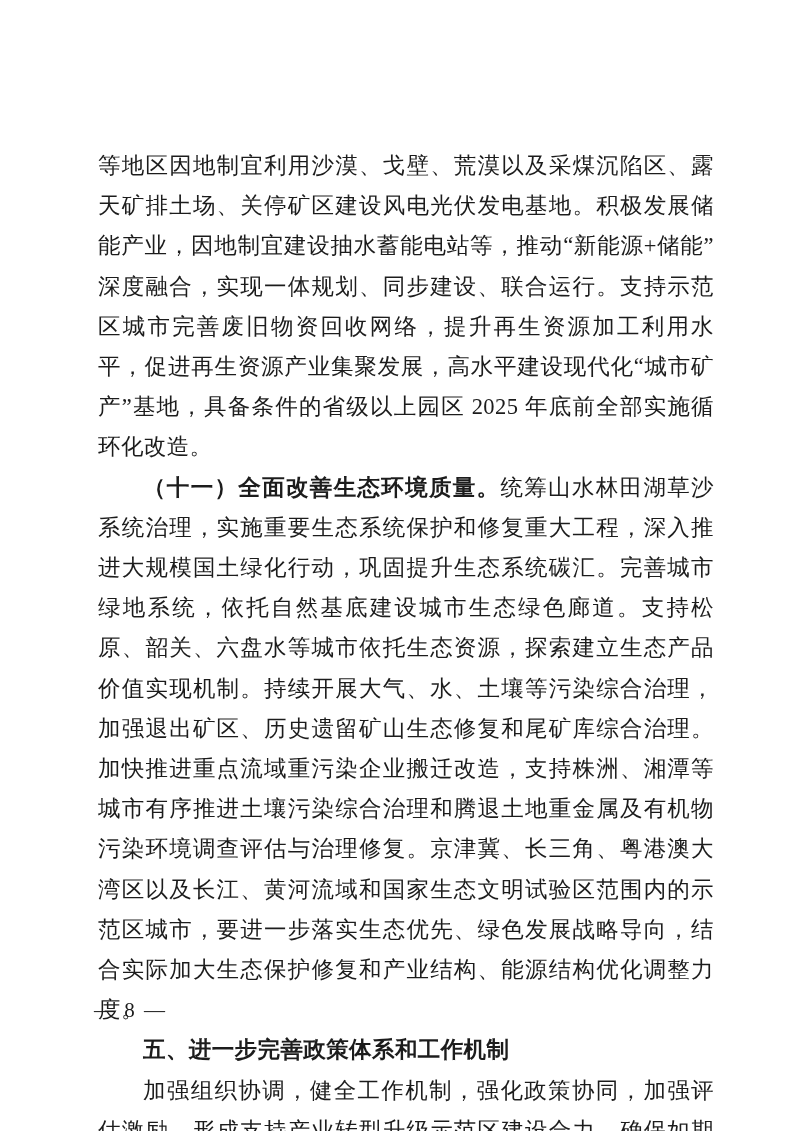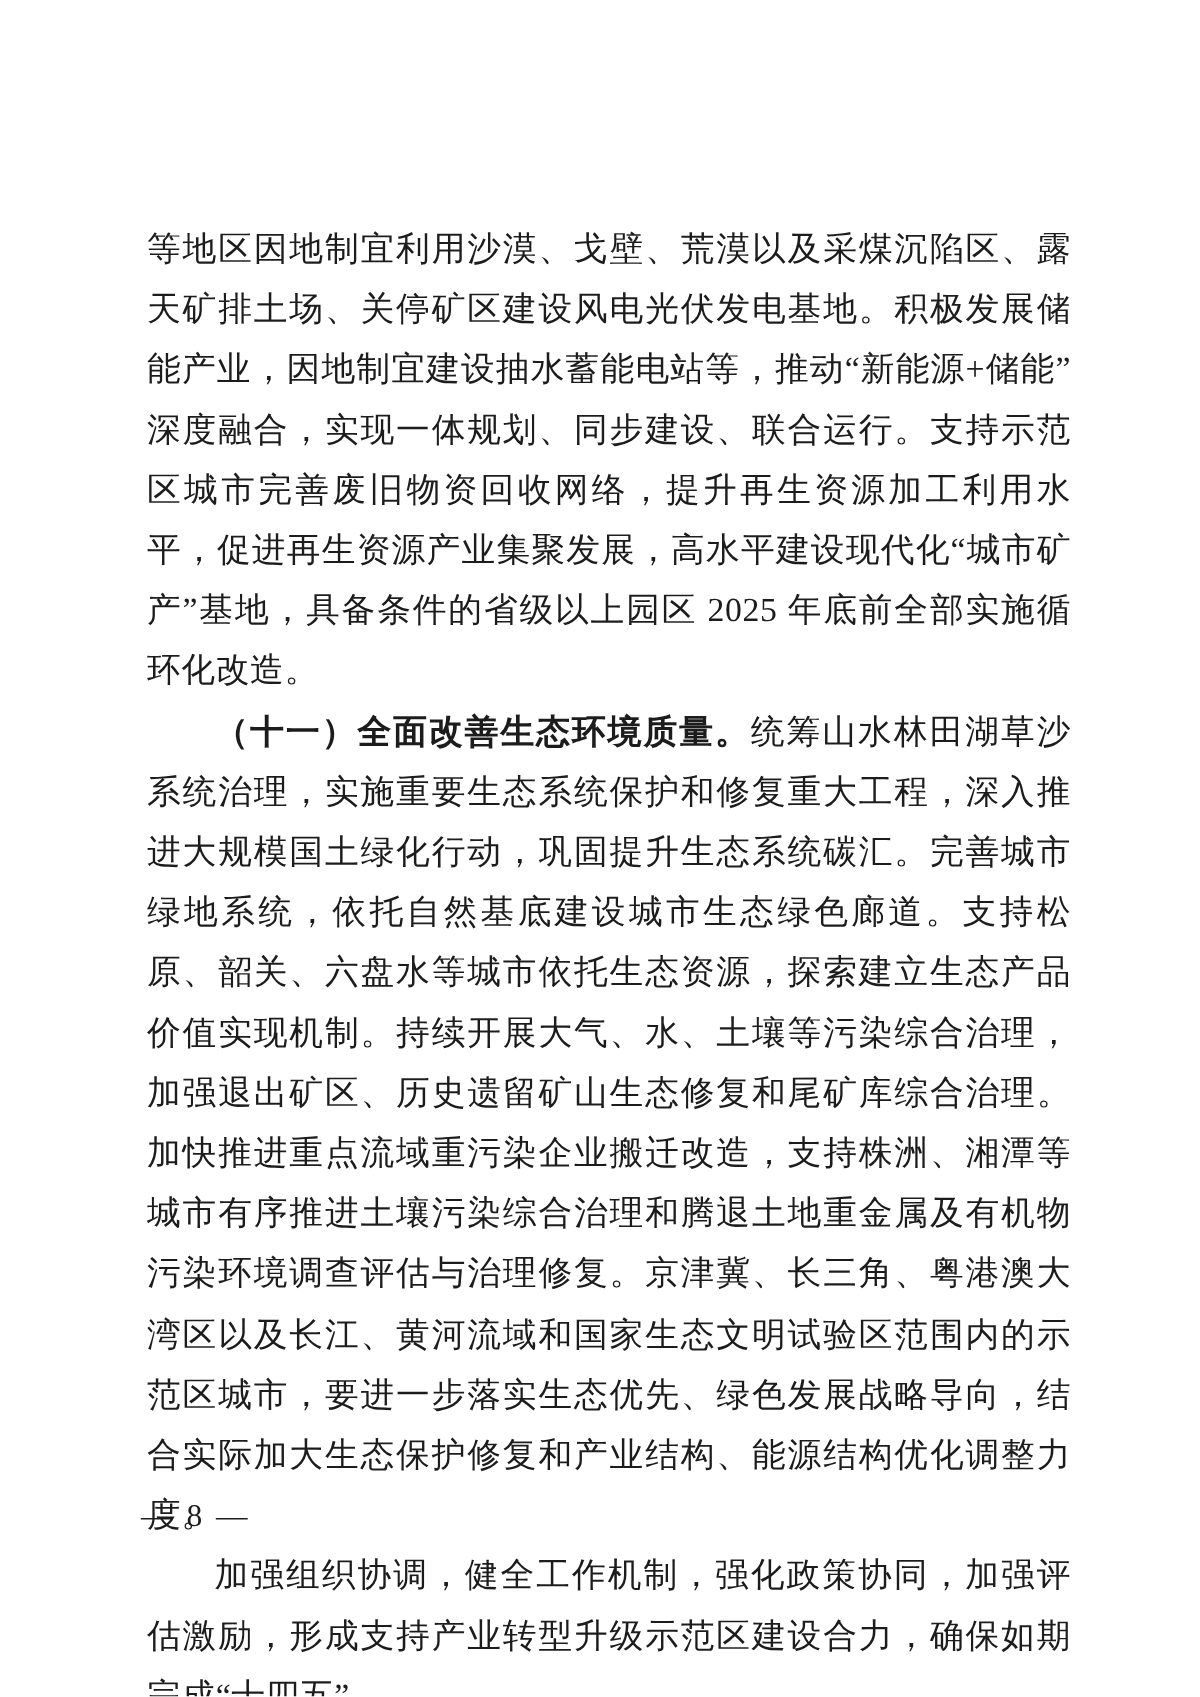--- a/index.html
+++ b/index.html
@@ -58,19 +58,20 @@
 </head>
 <body>
 
 <div class="page">
   <div class="content">
 
     <p class="body-para">等地区因地制宜利用沙漠、戈壁、荒漠以及采煤沉陷区、露天矿排土场、关停矿区建设风电光伏发电基地。积极发展储能产业，因地制宜建设抽水蓄能电站等，推动“新能源+储能”深度融合，实现一体规划、同步建设、联合运行。支持示范区城市完善废旧物资回收网络，提升再生资源加工利用水平，促进再生资源产业集聚发展，高水平建设现代化“城市矿产”基地，具备条件的省级以上园区 2025 年底前全部实施循环化改造。</p>
 
     <p class="body-para indented"><span class="para-lead">（十一）全面改善生态环境质量。</span><span>统筹山水林田湖草沙系统治理，实施重要生态系统保护和修复重大工程，深入推进大规模国土绿化行动，巩固提升生态系统碳汇。完善城市绿地系统，依托自然基底建设城市生态绿色廊道。支持松原、韶关、六盘水等城市依托生态资源，探索建立生态产品价值实现机制。持续开展大气、水、土壤等污染综合治理，加强退出矿区、历史遗留矿山生态修复和尾矿库综合治理。加快推进重点流域重污染企业搬迁改造，支持株洲、湘潭等城市有序推进土壤污染综合治理和腾退土地重金属及有机物污染环境调查评估与治理修复。京津冀、长三角、粤港澳大湾区以及长江、黄河流域和国家生态文明试验区范围内的示范区城市，要进一步落实生态优先、绿色发展战略导向，结合实际加大生态保护修复和产业结构、能源结构优化调整力度。</span></p>
 
+    <h2 class="section-heading">五、进一步完善政策体系和工作机制</h2>
 
     <p class="body-para indented">加强组织协调，健全工作机制，强化政策协同，加强评估激励，形成支持产业转型升级示范区建设合力，确保如期完成“十四五”</p>
 
   </div>
 
   <div class="page-number">— 8 —</div>
 </div>
 
 </body></html>

